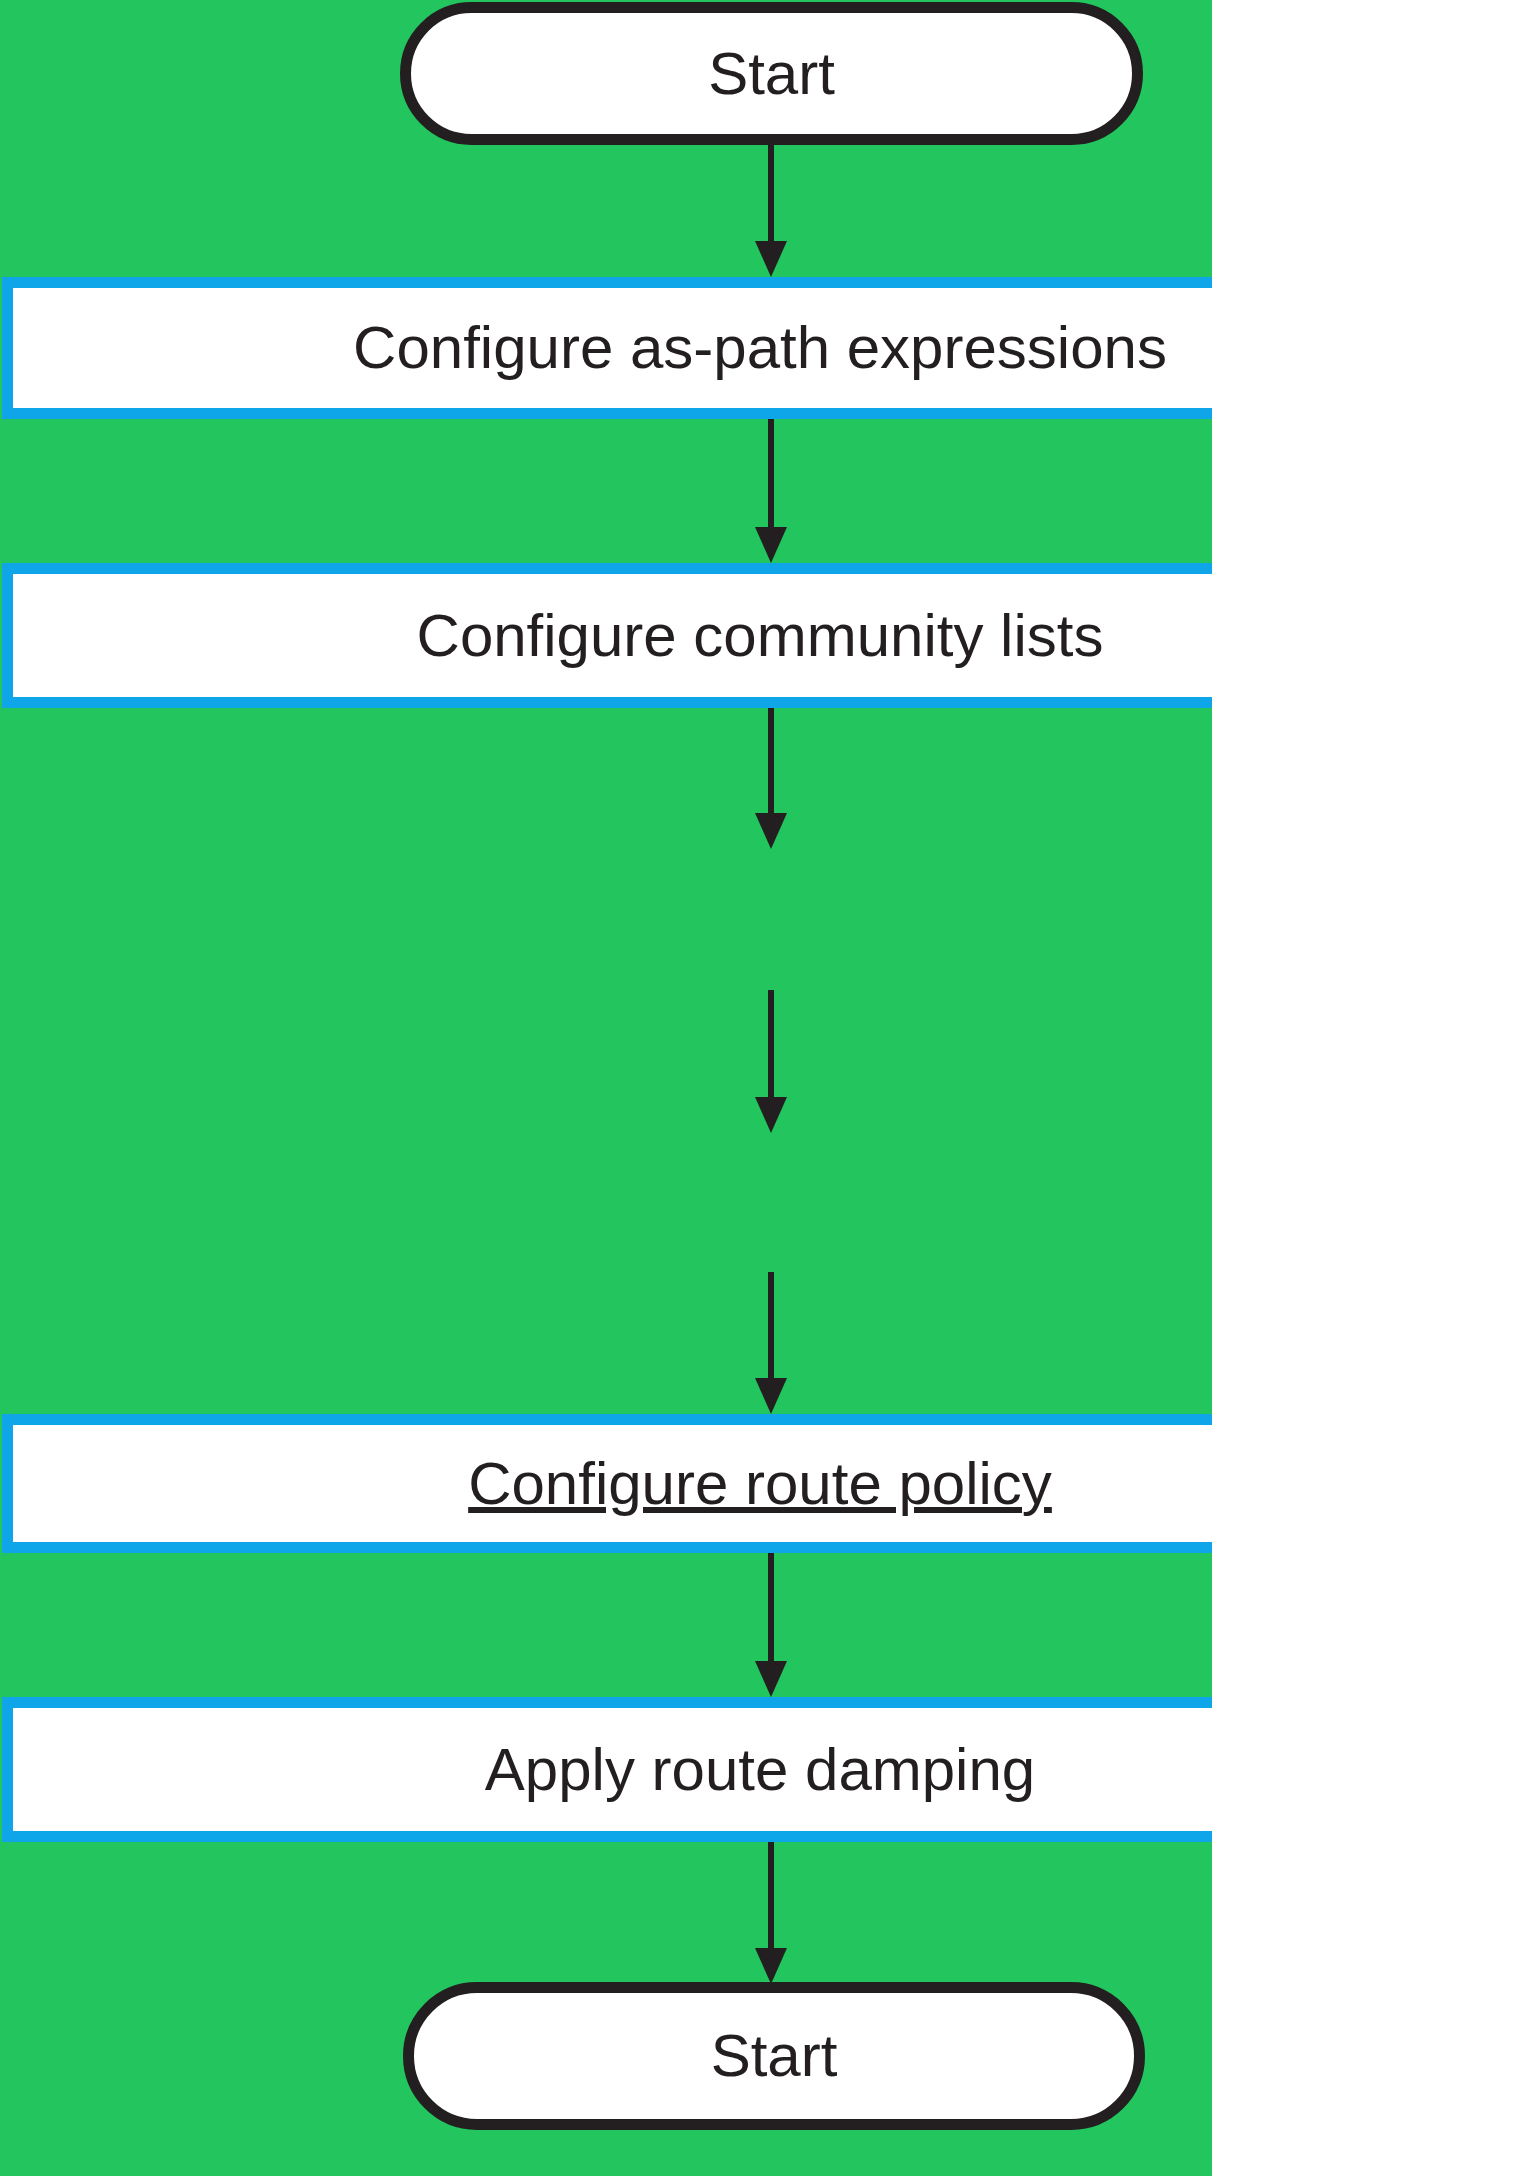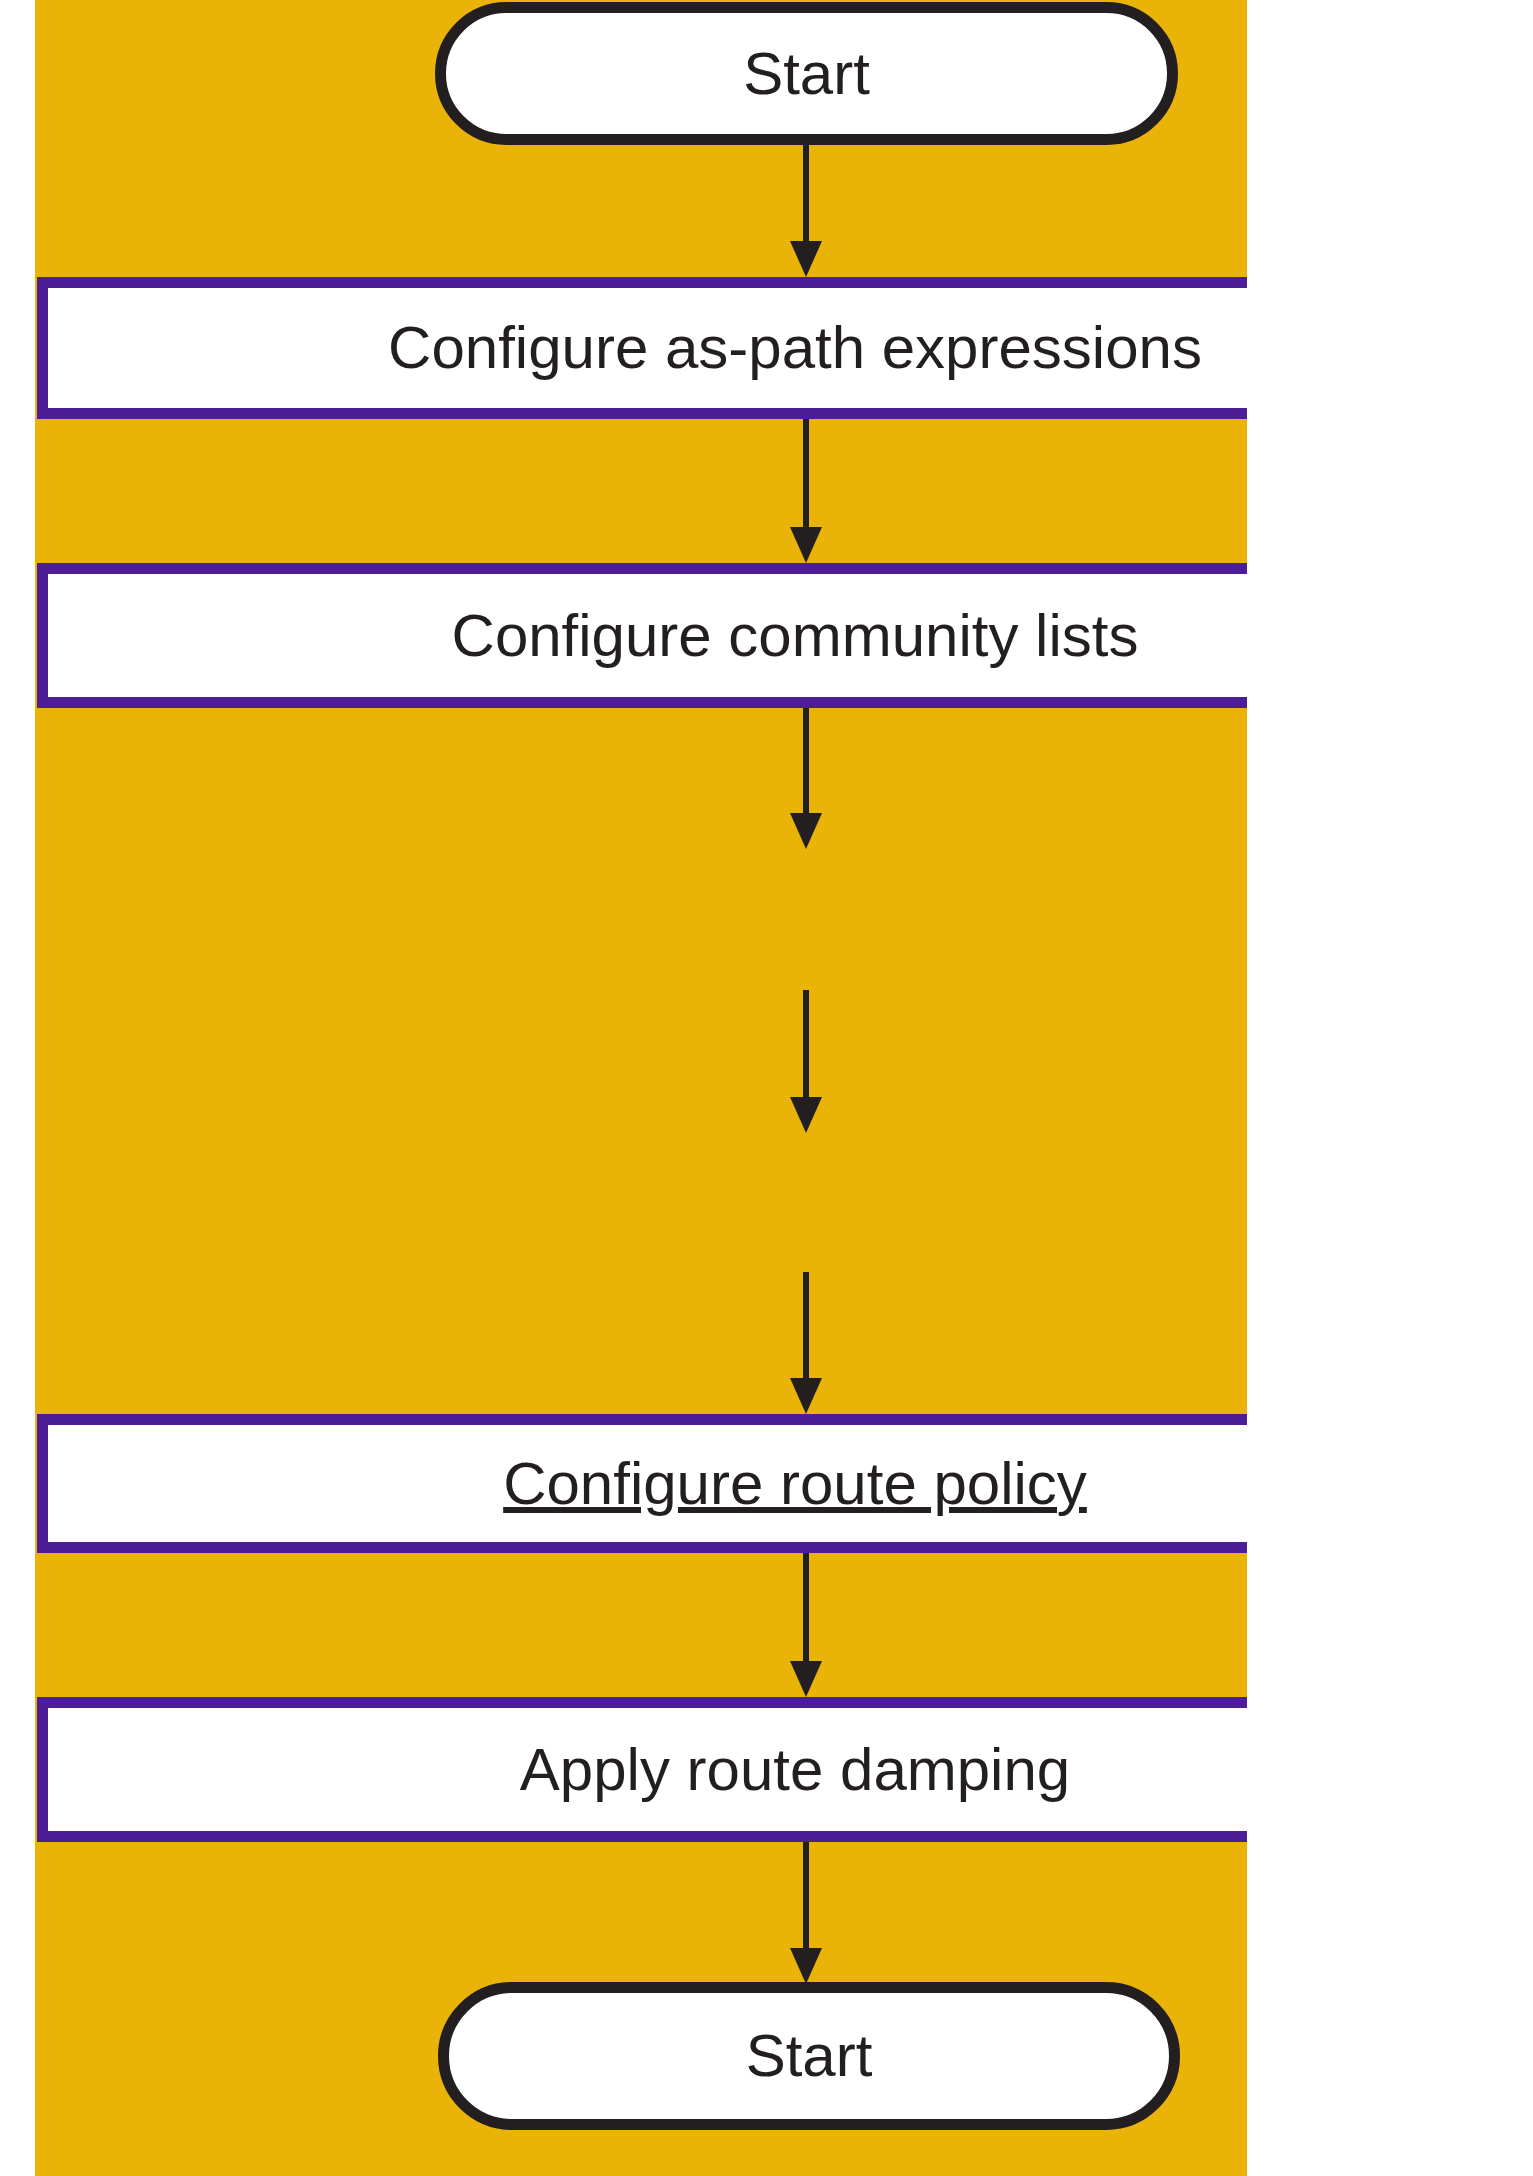--- a/index.html
+++ b/index.html
@@ -7,41 +7,40 @@
     padding: 0;
     background: #ffffff;
   }
   body {
     font-family: "Liberation Sans", sans-serif;
   }
   #canvas {
     position: relative;
     width: 1212px;
     height: 2176px;
-    background: #eab308;
+    background: #22c55e;
     overflow: hidden;
-    margin-left: 35px;
   }
 
   
   .node {
     position: absolute;
     box-sizing: border-box;
     background: #ffffff;
     display: flex;
     align-items: center;
     justify-content: center;
     color: #231f20;
   }
   .node-terminal {
     border: 11px solid #231f20;
     border-radius: 80px;
   }
   .node-process {
-    border: 11px solid #4c1d95;
+    border: 11px solid #0ea5e9;
     border-radius: 0;
   }
   .node-label {
     font-family: "Liberation Sans", sans-serif;
     font-size: 60px;
     line-height: 1;
     letter-spacing: 0px;
     color: #231f20;
     white-space: nowrap;
   }

